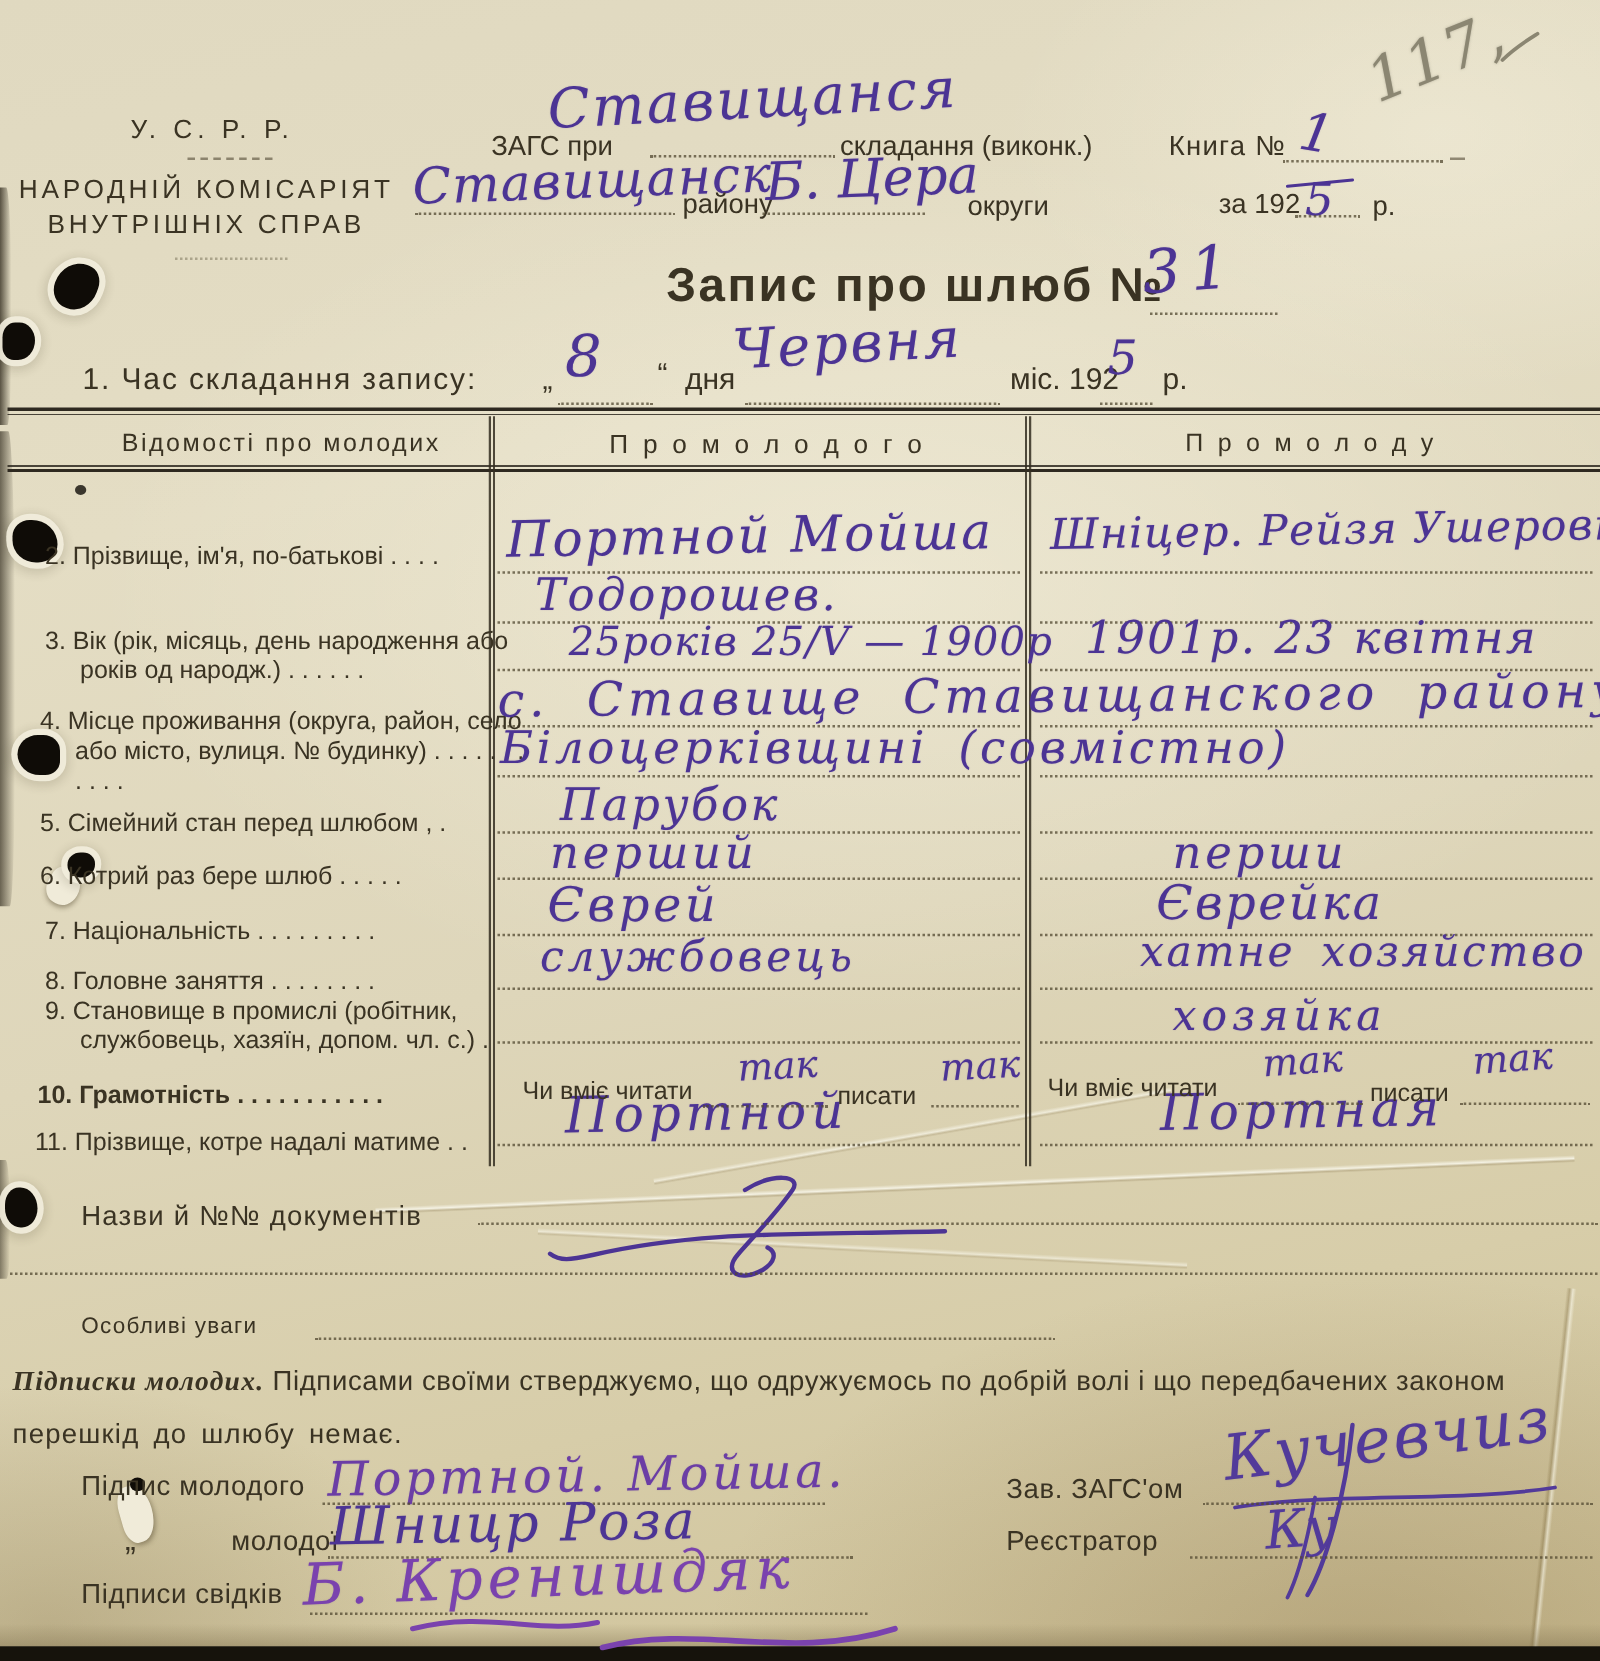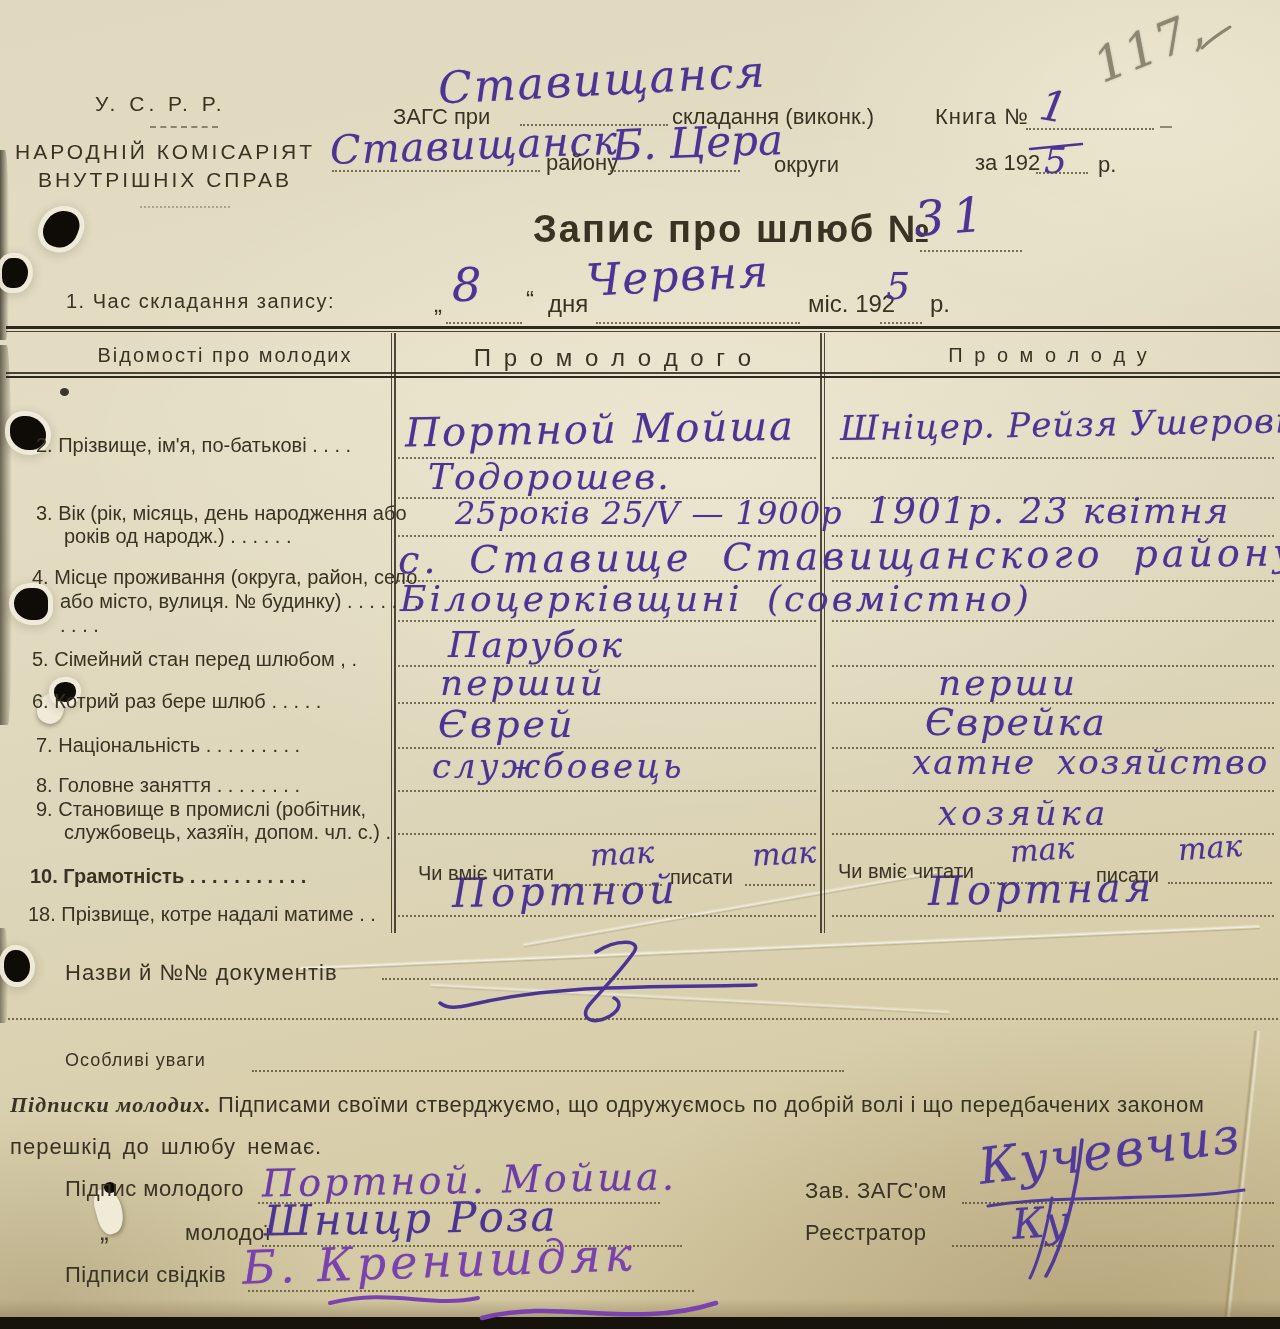--- a/index.html
+++ b/index.html
@@ -66,21 +66,21 @@
     <path d="M482 1318 C560 1298 630 1330 716 1303" stroke="#7a42ae" stroke-width="4.5"></path>
     <path d="M988 1206 C1060 1194 1170 1202 1244 1190" stroke="#523a9a" stroke-width="3"></path>
     <path d="M1082 1140 C1076 1200 1060 1252 1046 1276" stroke="#523a9a" stroke-width="3.5"></path>
     <path d="M1052 1198 C1046 1232 1038 1262 1030 1278" stroke="#523a9a" stroke-width="3"></path>
     <path d="M1030 149 L1082 144" stroke="#4c3494" stroke-width="2.5"></path>
     <path d="M1202 48 C1212 38 1222 32 1230 27" stroke="#8b8672" stroke-width="3"></path>
   </svg>
 
   <div class="pencil" style="left:1092px;top:18px;font-size:48px;transform:rotate(-22deg);letter-spacing:2px;">117,</div>
 
-  <div class="print" style="left:95px;top:92px;width:140px;text-align:left;font-size:21px;letter-spacing:4px;">У. С. Р. Р.</div>
+  <div class="print" style="left:95px;top:92px;width:140px;text-align:right;font-size:21px;letter-spacing:4px;">У. С. Р. Р.</div>
   <div class="dash" style="left:150px;top:126px;width:68px;border-top-style:dashed;"></div>
   <div class="print" style="left:8px;top:140px;width:314px;text-align:center;font-size:21px;letter-spacing:3px;">НАРОДНІЙ КОМІСАРІЯТ</div>
   <div class="print" style="left:8px;top:168px;width:314px;text-align:center;font-size:21px;letter-spacing:3px;">ВНУТРІШНІХ СПРАВ</div>
   <div class="dot" style="left:140px;top:206px;width:90px;opacity:.5;"></div>
 
   <div class="print" style="left:393px;top:104px;font-size:22px;">ЗАГС при</div>
   <div class="hand" style="left:438px;top:54px;font-size:44px;transform:rotate(-3deg);letter-spacing:2px;">Ставищанся</div>
   <div class="dot" style="left:520px;top:124px;width:148px;"></div>
   <div class="print" style="left:672px;top:104px;font-size:22px;">складання (виконк.)</div>
 
@@ -97,36 +97,36 @@
   <div class="dash" style="left:1160px;top:126px;width:12px;"></div>
   <div class="print" style="left:975px;top:150px;font-size:22px;">за 192</div>
   <div class="hand" style="left:1044px;top:140px;font-size:36px;">5</div>
   <div class="dot" style="left:1036px;top:172px;width:52px;"></div>
   <div class="print" style="left:1098px;top:152px;font-size:22px;">р.</div>
 
   <div class="print" style="left:533px;top:208px;font-size:38px;font-weight:bold;letter-spacing:2px;">Запис про шлюб №</div>
   <div class="hand" style="left:914px;top:188px;font-size:48px;letter-spacing:8px;transform:rotate(-4deg);">31</div>
   <div class="dot" style="left:920px;top:250px;width:102px;"></div>
 
-  <div class="print" style="left:66px;top:290px;font-size:20px;letter-spacing:1.5px;">1. Час складання запису:</div>
+  <div class="print" style="left:66px;top:290px;font-size:24px;letter-spacing:1.5px;">1. Час складання запису:</div>
   <div class="print" style="left:434px;top:290px;font-size:24px;">„</div>
   <div class="hand" style="left:452px;top:258px;font-size:46px;">8</div>
   <div class="dot" style="left:446px;top:322px;width:76px;"></div>
   <div class="print" style="left:526px;top:286px;font-size:24px;">“</div>
   <div class="print" style="left:548px;top:290px;font-size:24px;">дня</div>
   <div class="hand" style="left:586px;top:250px;font-size:44px;transform:rotate(-3deg);letter-spacing:2px;">Червня</div>
   <div class="dot" style="left:596px;top:322px;width:204px;"></div>
   <div class="print" style="left:808px;top:290px;font-size:24px;">міс. 192</div>
   <div class="hand" style="left:886px;top:264px;font-size:38px;">5</div>
   <div class="dot" style="left:880px;top:322px;width:42px;"></div>
   <div class="print" style="left:930px;top:290px;font-size:24px;">р.</div>
 
   <div class="rule rule-top" style="top:326px;"></div>
   <div class="print" style="left:60px;top:344px;width:330px;text-align:center;font-size:20px;letter-spacing:2px;">Відомості про молодих</div>
-  <div class="print" style="left:395px;top:344px;width:438px;text-align:center;font-size:24px;letter-spacing:3px;">П р о   м о л о д о г о</div>
+  <div class="print" style="left:395px;top:344px;width:438px;text-align:center;font-size:21px;letter-spacing:3px;">П р о   м о л о д о г о</div>
   <div class="print" style="left:824px;top:344px;width:450px;text-align:center;font-size:20px;letter-spacing:3px;">П р о   м о л о д у</div>
   <div class="rule rule-head" style="top:372px;"></div>
   <div class="vline" style="left:391px;top:333px;height:600px;"></div>
   <div class="vline" style="left:820px;top:333px;height:600px;"></div>
 
   <div class="dot" style="left:398px;top:457px;width:418px;"></div>
   <div class="dot" style="left:832px;top:457px;width:442px;"></div>
   <div class="dot" style="left:398px;top:497px;width:418px;"></div>
   <div class="dot" style="left:832px;top:497px;width:442px;"></div>
   <div class="dot" style="left:398px;top:535px;width:418px;"></div>
@@ -150,21 +150,21 @@
 
   <div class="print wrap" style="left:36px;top:434px;width:356px;font-size:20px;line-height:23px;padding-left:28px;text-indent:-28px;">2. Прізвище, ім'я, по-батькові  .  .  .  .</div>
   <div class="print wrap" style="left:36px;top:502px;width:356px;font-size:20px;line-height:23px;padding-left:28px;text-indent:-28px;">3. Вік (рік, місяць, день народження або років од народж.) .   .  .  .  .  .</div>
   <div class="print wrap" style="left:32px;top:565px;width:360px;font-size:20px;line-height:24px;padding-left:28px;text-indent:-28px;">4. Місце проживання (округа, район, село або місто, вулиця. № будинку)  .  .  .  .  .  .  .  .  .  .  .</div>
   <div class="print wrap" style="left:32px;top:648px;width:360px;font-size:20px;line-height:23px;">5. Сімейний стан перед шлюбом  ,  .</div>
   <div class="print wrap" style="left:32px;top:690px;width:360px;font-size:20px;line-height:23px;">6. Котрий раз бере шлюб  .  .  .  .  .</div>
   <div class="print wrap" style="left:36px;top:734px;width:356px;font-size:20px;line-height:23px;">7. Національність  .  .  .  .  .  .  .  .  .</div>
   <div class="print wrap" style="left:36px;top:774px;width:356px;font-size:20px;line-height:23px;">8. Головне заняття   .  .  .  .  .  .  .  .</div>
   <div class="print wrap" style="left:36px;top:798px;width:356px;font-size:20px;line-height:23px;padding-left:28px;text-indent:-28px;">9. Становище в промислі (робітник, службовець, хазяїн, допом. чл. с.)  .</div>
   <div class="print wrap" style="left:30px;top:865px;width:362px;font-size:20px;line-height:23px;font-weight:bold;">10. Грамотність   .  .  .  .  .  .  .  .  .  .  .</div>
-  <div class="print wrap" style="left:28px;top:903px;width:364px;font-size:20px;line-height:23px;">18. Прізвище, котре надалі матиме  .  .</div>
+  <div class="print wrap" style="left:28px;top:903px;width:364px;font-size:20px;line-height:23px;">11. Прізвище, котре надалі матиме  .  .</div>
 
   <div class="hand" style="left:405px;top:406px;font-size:40px;letter-spacing:2px;transform:rotate(-1deg);">Портной Мойша</div>
   <div class="hand" style="left:428px;top:456px;font-size:36px;letter-spacing:2px;">Тодорошев.</div>
   <div class="hand" style="left:455px;top:494px;font-size:32px;letter-spacing:1px;">25років 25/V — 1900р</div>
   <div class="hand" style="left:398px;top:534px;font-size:38px;letter-spacing:4px;word-spacing:14px;transform:rotate(-.5deg);">с. Ставище Ставищанского району на</div>
   <div class="hand" style="left:400px;top:578px;font-size:36px;letter-spacing:3px;word-spacing:10px;">Білоцерківщині (совмістно)</div>
   <div class="hand" style="left:448px;top:624px;font-size:36px;letter-spacing:2px;">Парубок</div>
   <div class="hand" style="left:440px;top:662px;font-size:36px;letter-spacing:3px;">перший</div>
   <div class="hand" style="left:438px;top:702px;font-size:38px;letter-spacing:3px;">Єврей</div>
   <div class="hand" style="left:432px;top:746px;font-size:34px;letter-spacing:3px;">службовець</div>

